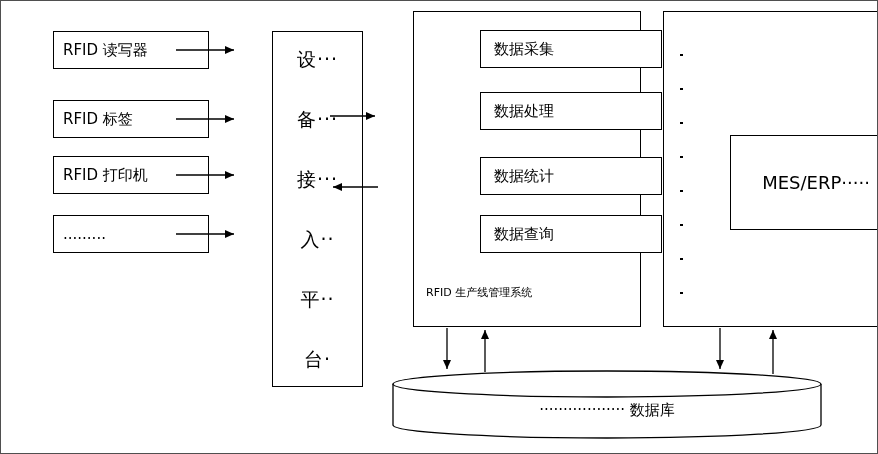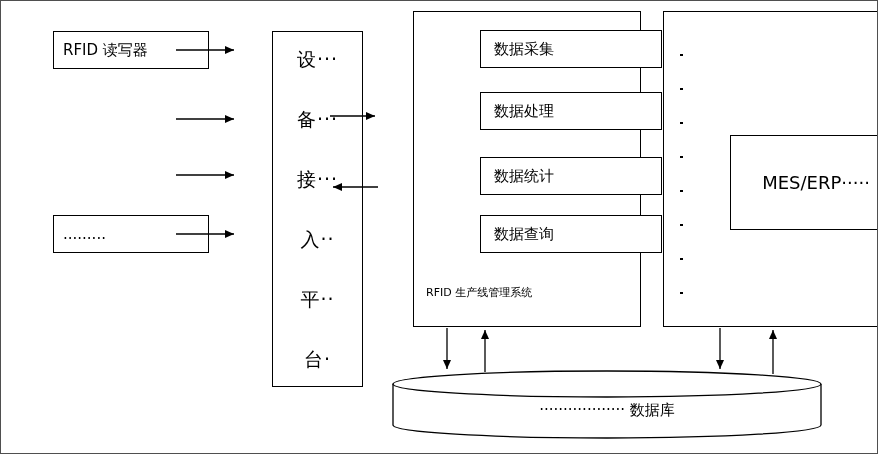--- a/index.html
+++ b/index.html
@@ -41,20 +41,26 @@
   .overlay{ position:absolute; left:0; top:0; pointer-events:none; }
   .overlay text{ font-family:"DejaVu Sans","Liberation Sans",sans-serif; }
 </style>
 </head>
 <body>
 
 <div class="canvas">
 
   <div class="box src" style="top:30px">
     <span>RFID 读写器</span>
+  </div>
+  <div class="box src" style="top:99px">
+    <span>RFID 标签</span>
+  </div>
+  <div class="box src" style="top:155px">
+    <span>RFID 打印机</span>
   </div>
   <div class="box src" style="top:214px">
     <span>.........</span>
   </div>
 
   <div class="box platform">
     <div class="prow">设···</div>
     <div class="prow">备···</div>
     <div class="prow">接···</div>
     <div class="prow">入··</div>

